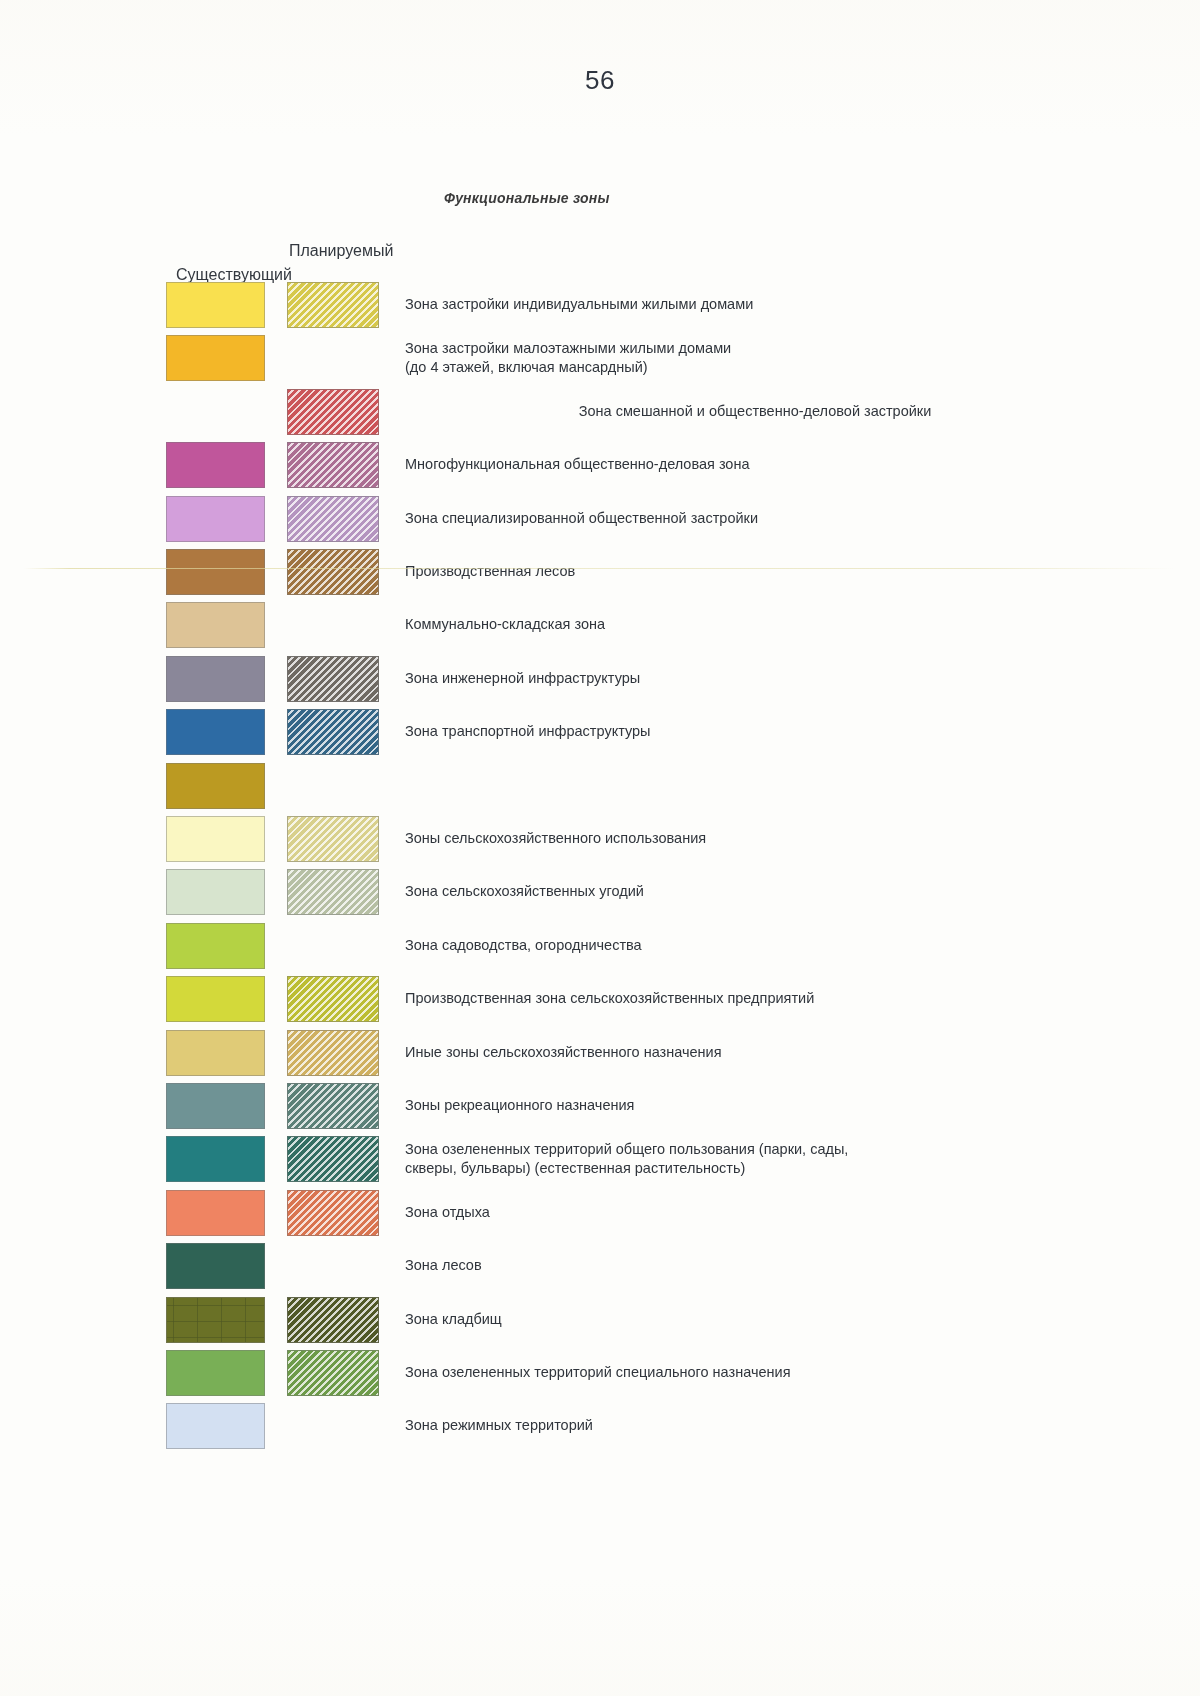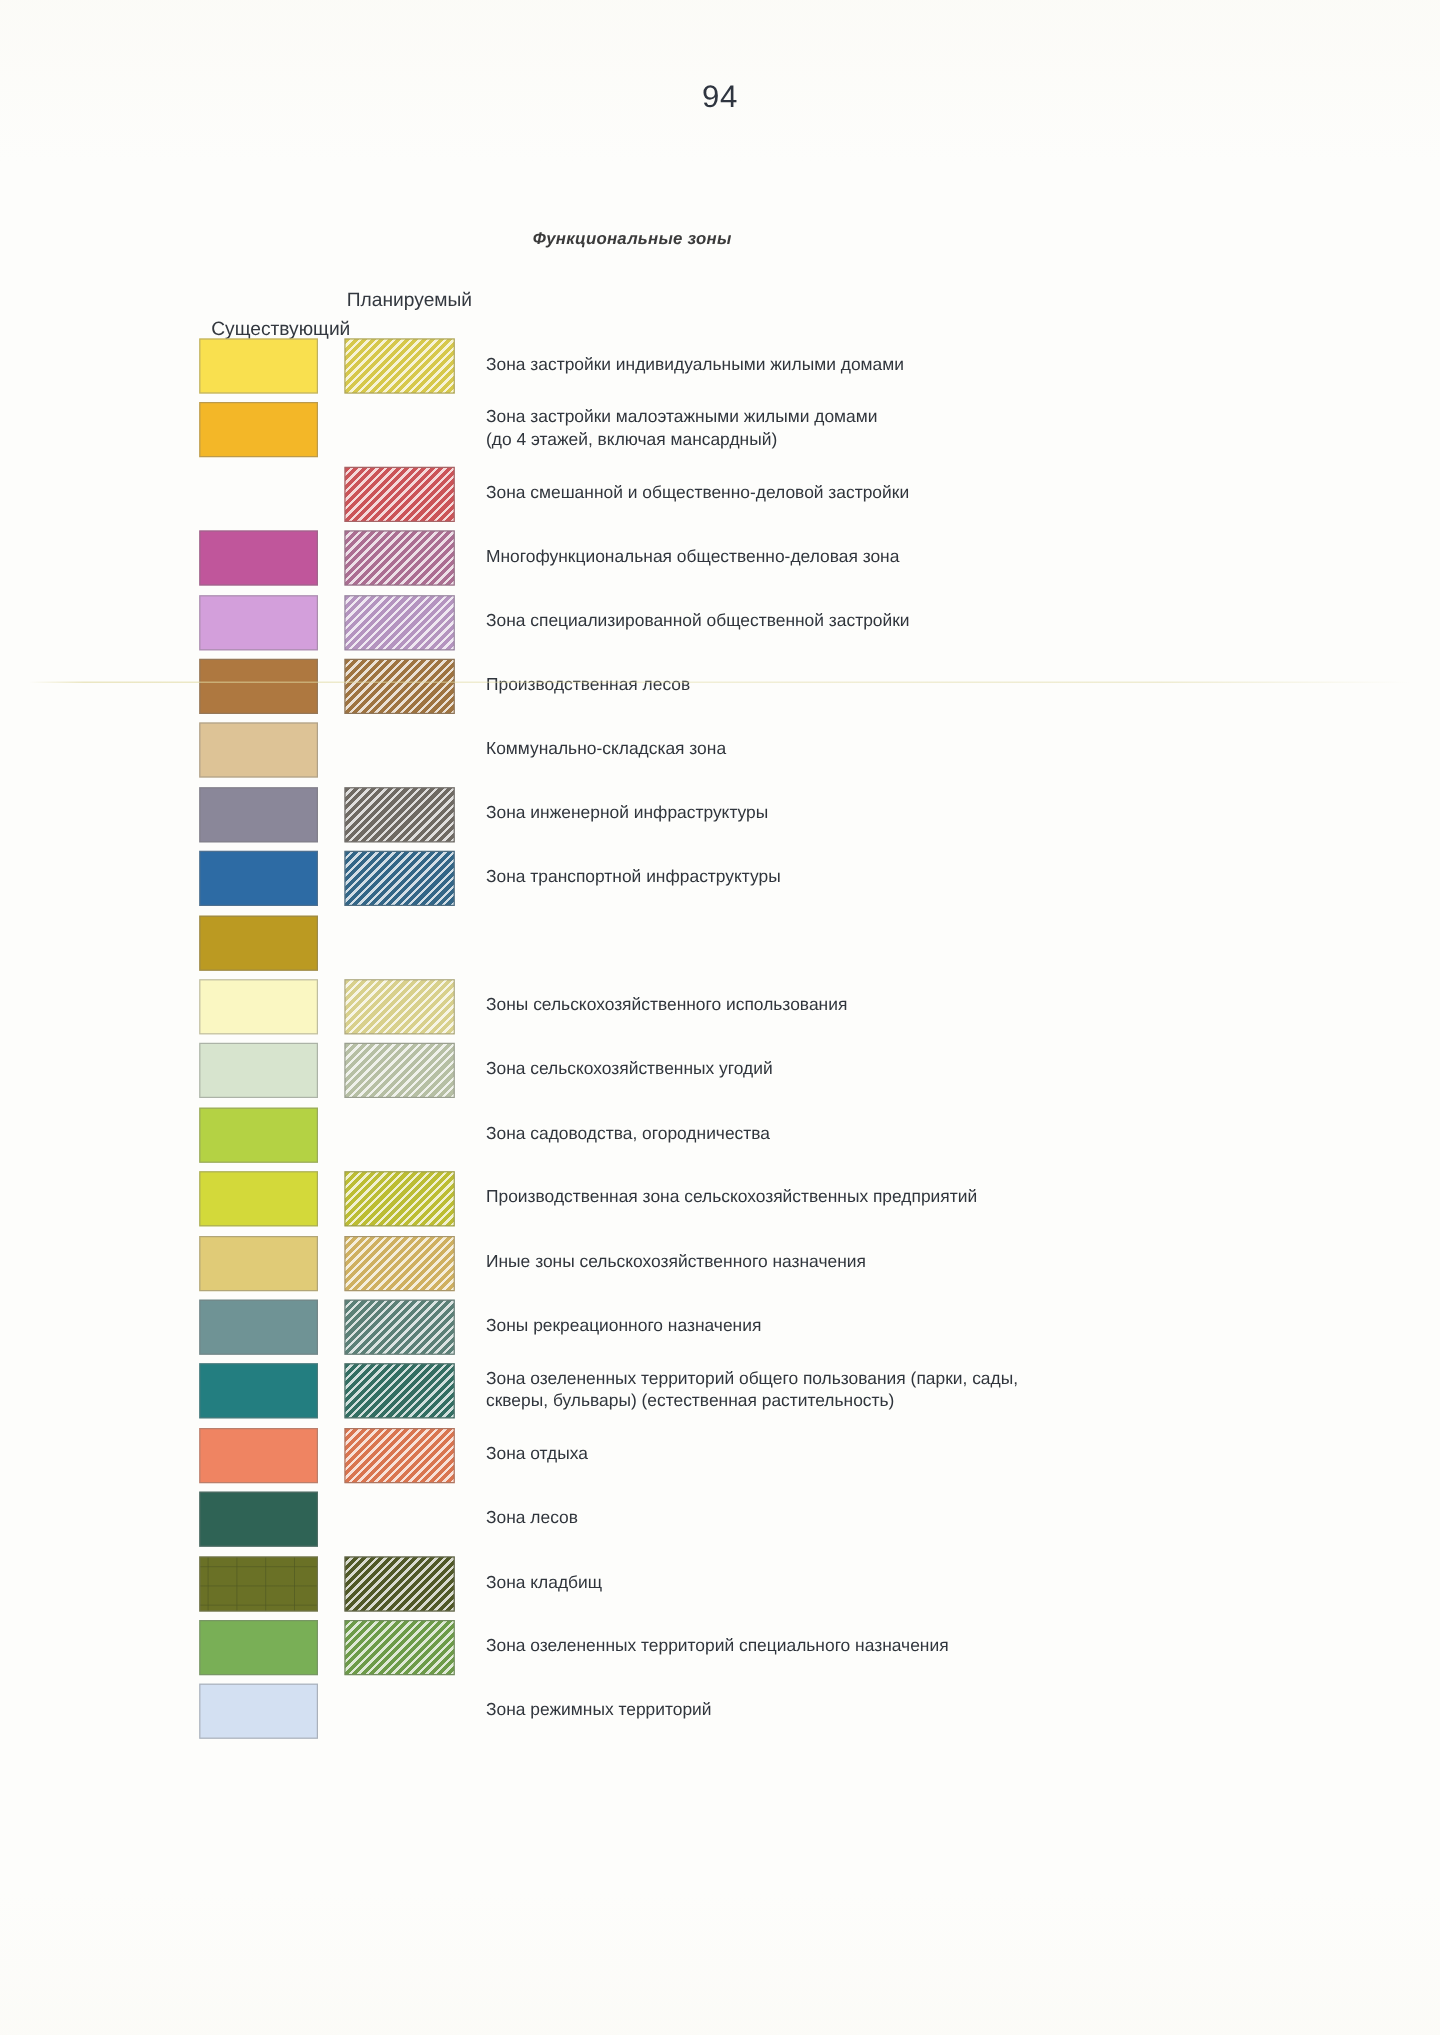--- a/index.html
+++ b/index.html
@@ -148,40 +148,40 @@
   }
   .label.one-line { top: 13px; }
   .label.two-line { top: 4px; }
 </style>
 </head>
 <body>
 
 <div class="page">
   <div class="paper-noise"></div>
 
-  <div class="page-number">94</div>
+  <div class="page-number">56</div>
 
   <div class="legend-title">Функциональные зоны</div>
 
   <div class="col-head existing">Существующий</div>
 
   <div class="col-head planned">Планируемый</div>
 
   <div class="legend-rows" id="legend-rows">
       <div class="row" style="top: 282px;">
         <div class="swatch existing" style="background: rgb(249, 224, 79);"></div>
         <div class="swatch planned hatch" style="background: rgb(214, 200, 75);"></div>
         <div class="label one-line">Зона застройки индивидуальными жилыми домами</div>
       </div>
       <div class="row" style="top: 335.4px;">
         <div class="swatch existing" style="background: rgb(243, 183, 40);"></div>
         <div class="label two-line">Зона застройки малоэтажными жилыми домами
 (до 4 этажей, включая мансардный)</div>
       </div>
-      <div class="row" style="top: 388.8px;">
+      <div class="row" style="top: 388.8px; text-align: center;">
         <div class="swatch planned hatch" style="background: rgb(203, 84, 88);"></div>
         <div class="label one-line">Зона смешанной и общественно-деловой застройки</div>
       </div>
       <div class="row" style="top: 442.2px;">
         <div class="swatch existing" style="background: rgb(192, 86, 155);"></div>
         <div class="swatch planned hatch" style="background: rgb(171, 110, 146);"></div>
         <div class="label one-line">Многофункциональная общественно-деловая зона</div>
       </div>
       <div class="row" style="top: 495.6px;">
         <div class="swatch existing" style="background: rgb(211, 159, 219);"></div>

